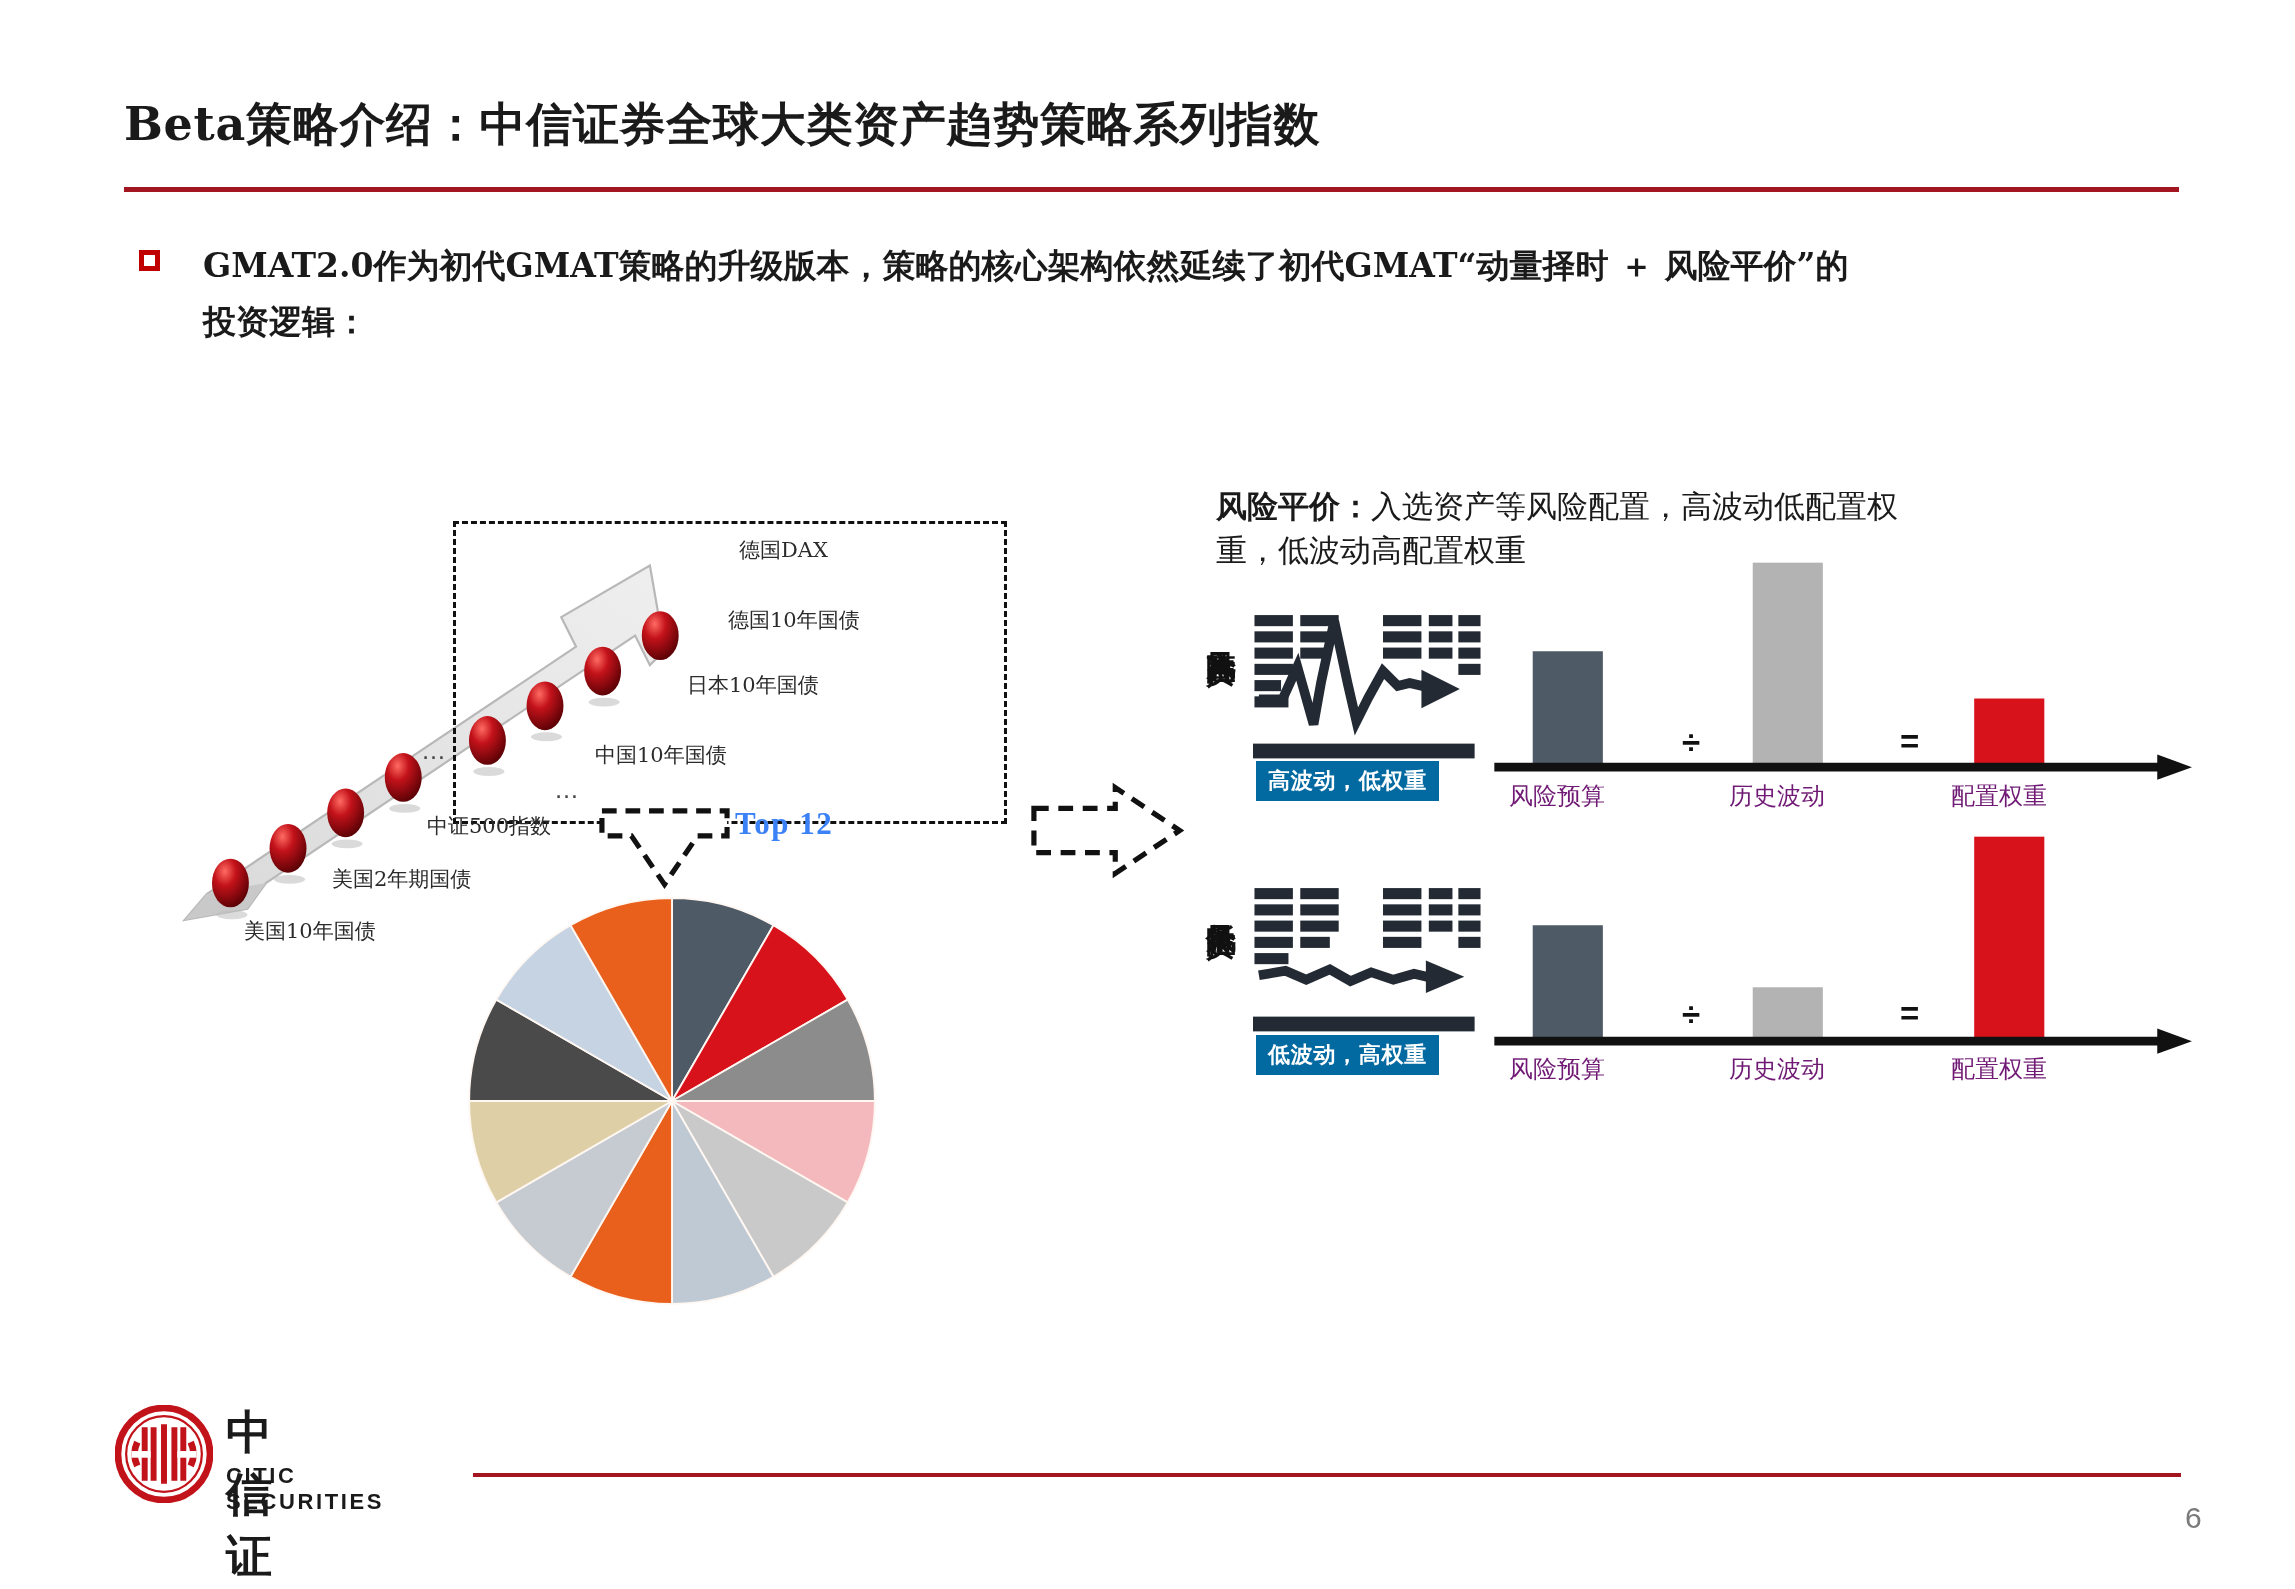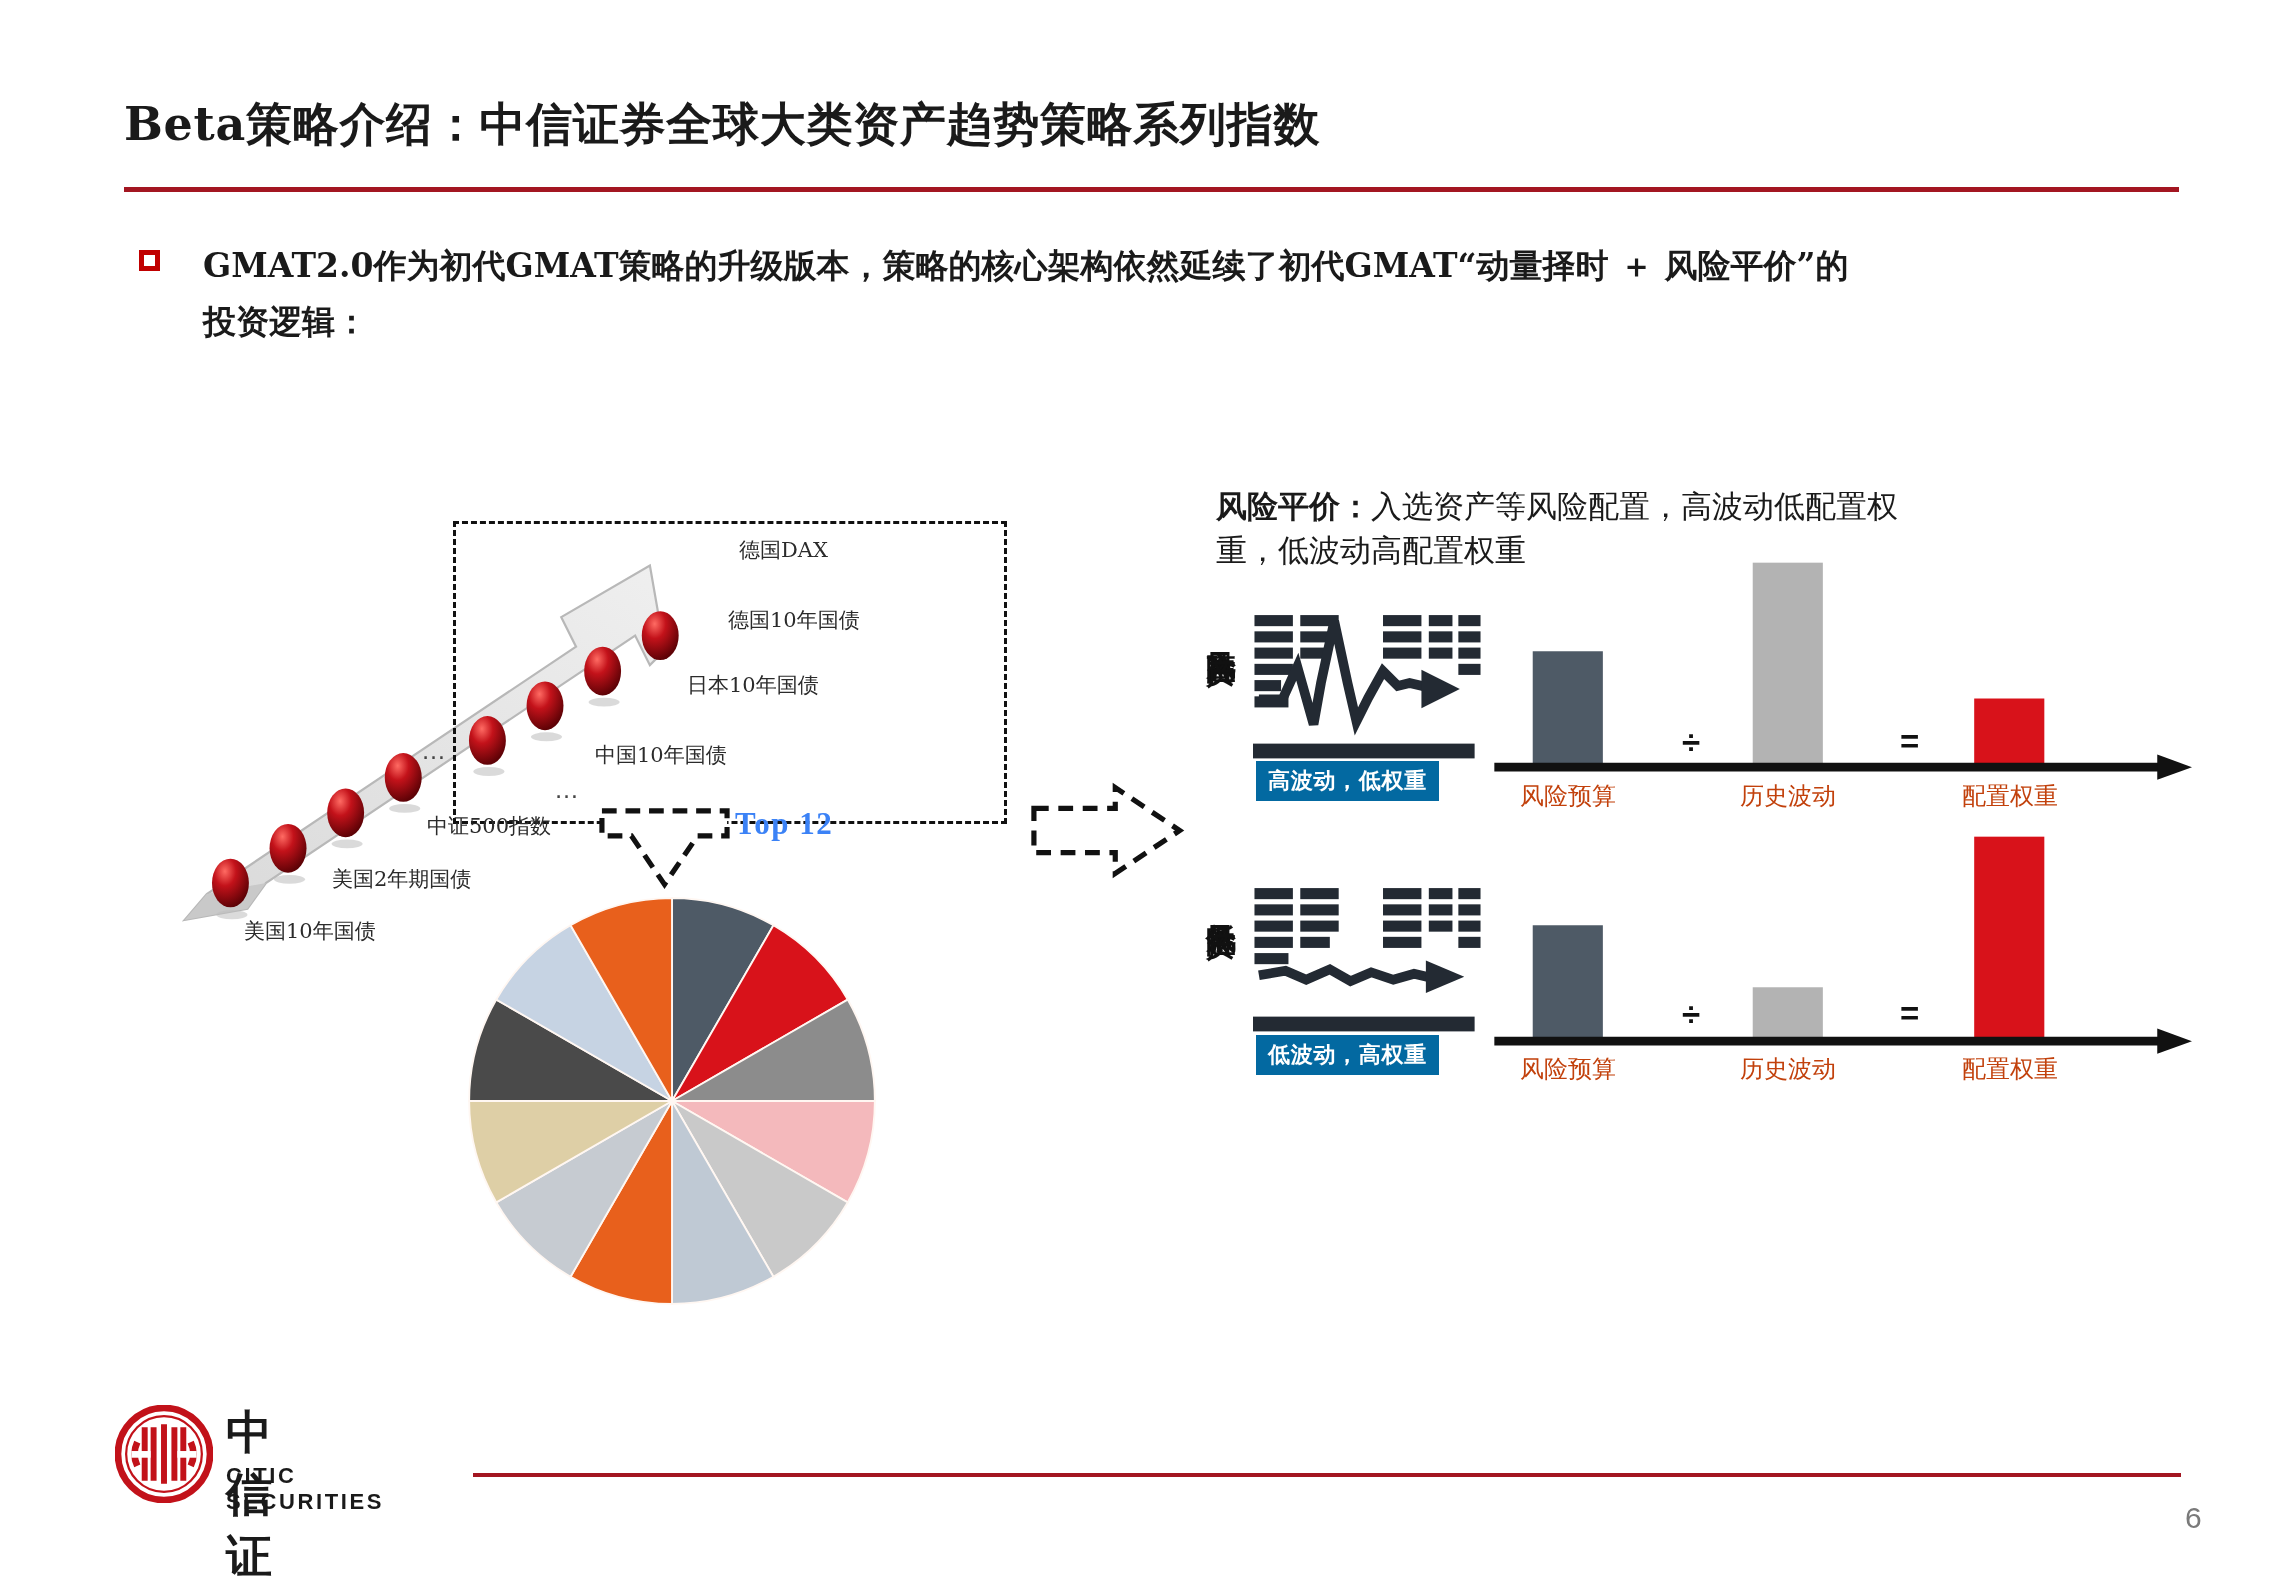--- a/index.html
+++ b/index.html
@@ -87,21 +87,21 @@
   .callout{
     position:absolute;background:#0369a1;
     font-family:Liberation Serif, serif;
     font-weight:bold;font-size:22px;color:#ffffff;
     padding:5.2px 12px;white-space:nowrap;letter-spacing:0.7px;
   }
   .wave-icon{position:absolute;}
   .bar-label{
     position:absolute;
     font-family:"DejaVu Serif","Liberation Serif",serif;
-    font-size:24px;color:#c2410c;white-space:nowrap;text-align:center;
+    font-size:24px;color:#701a75;white-space:nowrap;text-align:left;
   }
   .op-symbol{
     position:absolute;
     font-family:"Liberation Sans",sans-serif;
     font-weight:bold;font-size:33px;color:#111;
   }
 
   
   #footer-rule{
     position:absolute;left:473px;top:1473px;width:1708px;height:4.4px;

